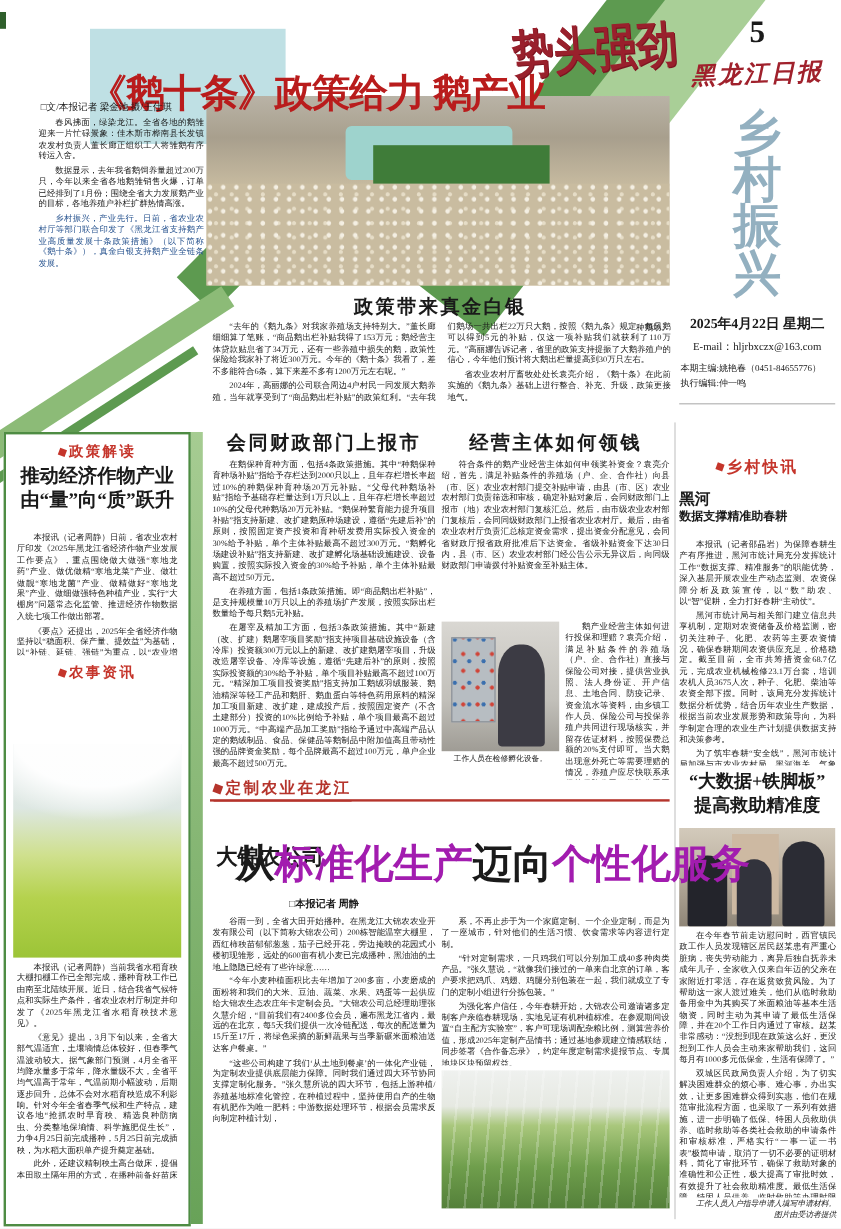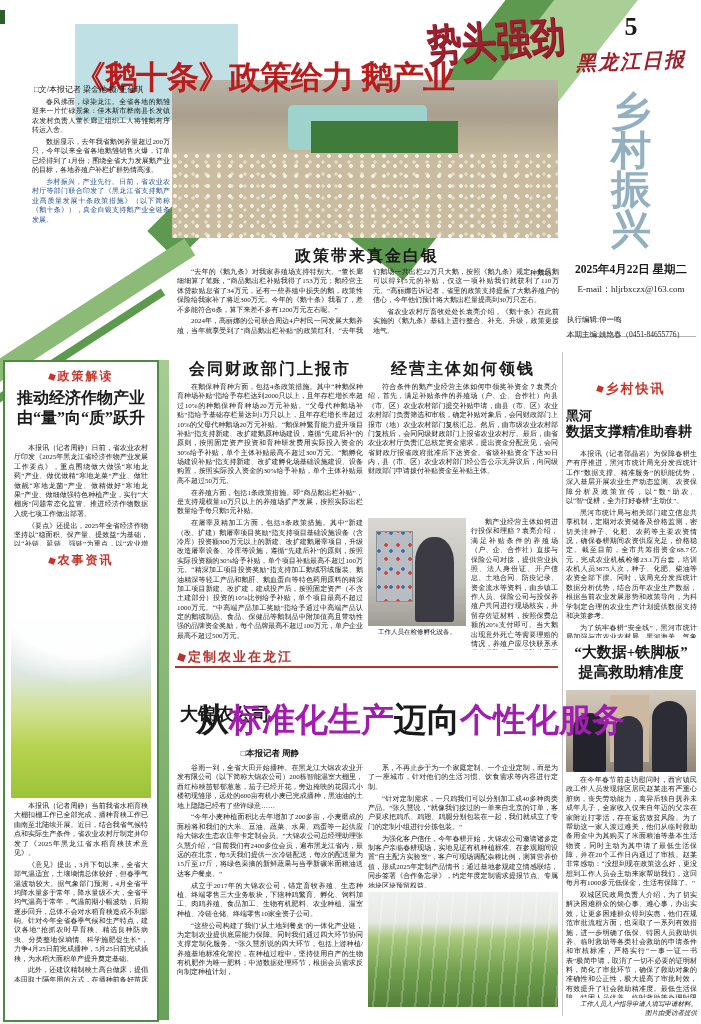--- a/index.html
+++ b/index.html
@@ -96,25 +96,25 @@
   .farm-cap{left:14px;top:982px;width:134px;text-align:right;font-size:6.5px;font-style:italic;line-height:1.4;}
   
   .page-num{left:565px;top:12px;width:132px;text-align:center;font-weight:bold;font-size:26px;z-index:3;}
   .masthead{left:565px;top:48px;width:132px;text-align:center;font-weight:bold;font-style:italic;font-size:20px;
       color:#a0212c;letter-spacing:2px;transform:rotate(-2deg);z-index:3;}
   .banner{left:565px;top:92px;width:132px;text-align:center;z-index:3;}
   .banner span{display:block;font-family:"Liberation Sans","DejaVu Sans",sans-serif;font-weight:bold;
       font-size:40px;line-height:0.98;color:#93b0c0;}
   .date-line{left:565px;top:262px;width:132px;text-align:center;font-weight:bold;font-size:11.5px;z-index:3;}
   .email-line{left:565px;top:283px;width:132px;text-align:center;font-size:9px;z-index:3;}
-  .editor1{left:567px;top:302px;width:130px;font-size:7.5px;z-index:3;margin-top:28px;}
+  .editor1{left:567px;top:302px;width:130px;font-size:7.5px;z-index:3;}
   .editor2{left:567px;top:315px;width:130px;font-size:7.5px;z-index:3;}
   .heihe-badge{left:565px;top:380px;width:132px;font-size:13px;font-family:Liberation Mono, monospace;}
   .heihe-kicker{left:566px;top:407px;font-weight:bold;font-size:13px;z-index:3;}
-  .heihe-title{left:566px;top:423px;width:132px;font-weight:bold;font-size:14px;z-index:3;white-space:nowrap;}
+  .heihe-title{left:566px;top:423px;width:132px;font-weight:bold;font-size:10px;z-index:3;white-space:nowrap;}
   .heihe-body{left:566px;top:450px;width:131px;height:188px;}
   .bd-title{left:565px;top:642px;width:132px;text-align:center;font-weight:bold;font-size:15px;line-height:1.35;z-index:3;}
   .visit-photo{left:566px;top:690px;width:130px;height:82px;}
   .bd-body{left:566px;top:776px;width:131px;height:222px;}
   .bd-cap{left:566px;top:999px;width:131px;text-align:right;font-size:6.5px;font-style:italic;line-height:1.4;}
   .goose-photo{left:172px;top:80px;width:386px;height:158px;}
   .goose-cap{left:458px;top:241px;width:100px;text-align:right;}
 </style>
 </head>
 <body>
@@ -187,21 +187,20 @@
     <span>定制农业在龙江</span>
   </div>
   <div class="abs cust-kicker">大锦农公司</div>
   <div class="abs cust-title">
     <span>从</span><span class="acc">标准化生产</span><span>迈向</span><span class="acc">个性化服务</span>
   </div>
   <div class="abs cust-byline">□本报记者 周静</div>
   <div class="abs body-text cust-left">
       <p>谷雨一到，全省大田开始播种。在黑龙江大锦农农业开发有限公司（以下简称大锦农公司）200栋智能温室大棚里，西红柿秧苗郁郁葱葱，茄子已经开花，旁边掩映的花园式小楼初现雏形，远处的600亩有机小麦已完成播种，黑油油的土地上隐隐已经有了些许绿意……</p>
       <p>“今年小麦种植面积比去年增加了200多亩，小麦磨成的面粉将和我们的大米、豆油、蔬菜、水果、鸡蛋等一起供应给大锦农生态农庄年卡定制会员。”大锦农公司总经理助理张久慧介绍，“目前我们有2400多位会员，遍布黑龙江省内，最远的在北京，每5天我们提供一次冷链配送，每次的配送量为15斤至17斤，将绿色采摘的新鲜蔬果与当季新碾米面粮油送达客户餐桌。”</p>
-      <p>成立于2017年的大锦农公司，锚定畜牧养殖、生态种植、终端零售三大业务板块，下辖种鸡繁育、孵化、饲料加工、肉鸡养殖、食品加工、生物有机肥料、农业种植、温室种植、冷链仓储、终端零售10家全资子公司。</p>
       <p>“这些公司构建了我们‘从土地到餐桌’的一体化产业链，为定制农业提供底层能力保障。同时我们通过四大环节协同支撑定制化服务。”张久慧所说的四大环节，包括上游种植/养殖基地标准化管控，在种植过程中，坚持使用自产的生物有机肥作为唯一肥料；中游数据处理环节，根据会员需求反向制定种植计划，</p>
     </div>
   <div class="abs body-text cust-right">
       <p>系，不再止步于为一个家庭定制、一个企业定制，而是为了一座城市，针对他们的生活习惯、饮食需求等内容进行定制。</p>
       <p>“针对定制需求，一只鸡我们可以分别加工成40多种肉类产品。”张久慧说，“就像我们接过的一单来自北京的订单，客户要求把鸡爪、鸡翅、鸡腿分别包装在一起，我们就成立了专门的定制小组进行分拣包装。”</p>
       <p>为强化客户信任，今年春耕开始，大锦农公司邀请诸多定制客户亲临春耕现场，实地见证有机种植标准。在参观期间设置“自主配方实验室”，客户可现场调配杂粮比例，测算营养价值，形成2025年定制产品情书；通过基地参观建立情感联结，同步签署《合作备忘录》，约定年度定制需求提报节点、专属地块区块预留权益。</p>
     </div>
   <div class="photo tomato" style="left:368px;top:892px;width:190px;height:115px;"></div>
   <div class="abs cust-cap photo-cap" style="position:absolute;">图片由大锦农公司提供</div>
 

